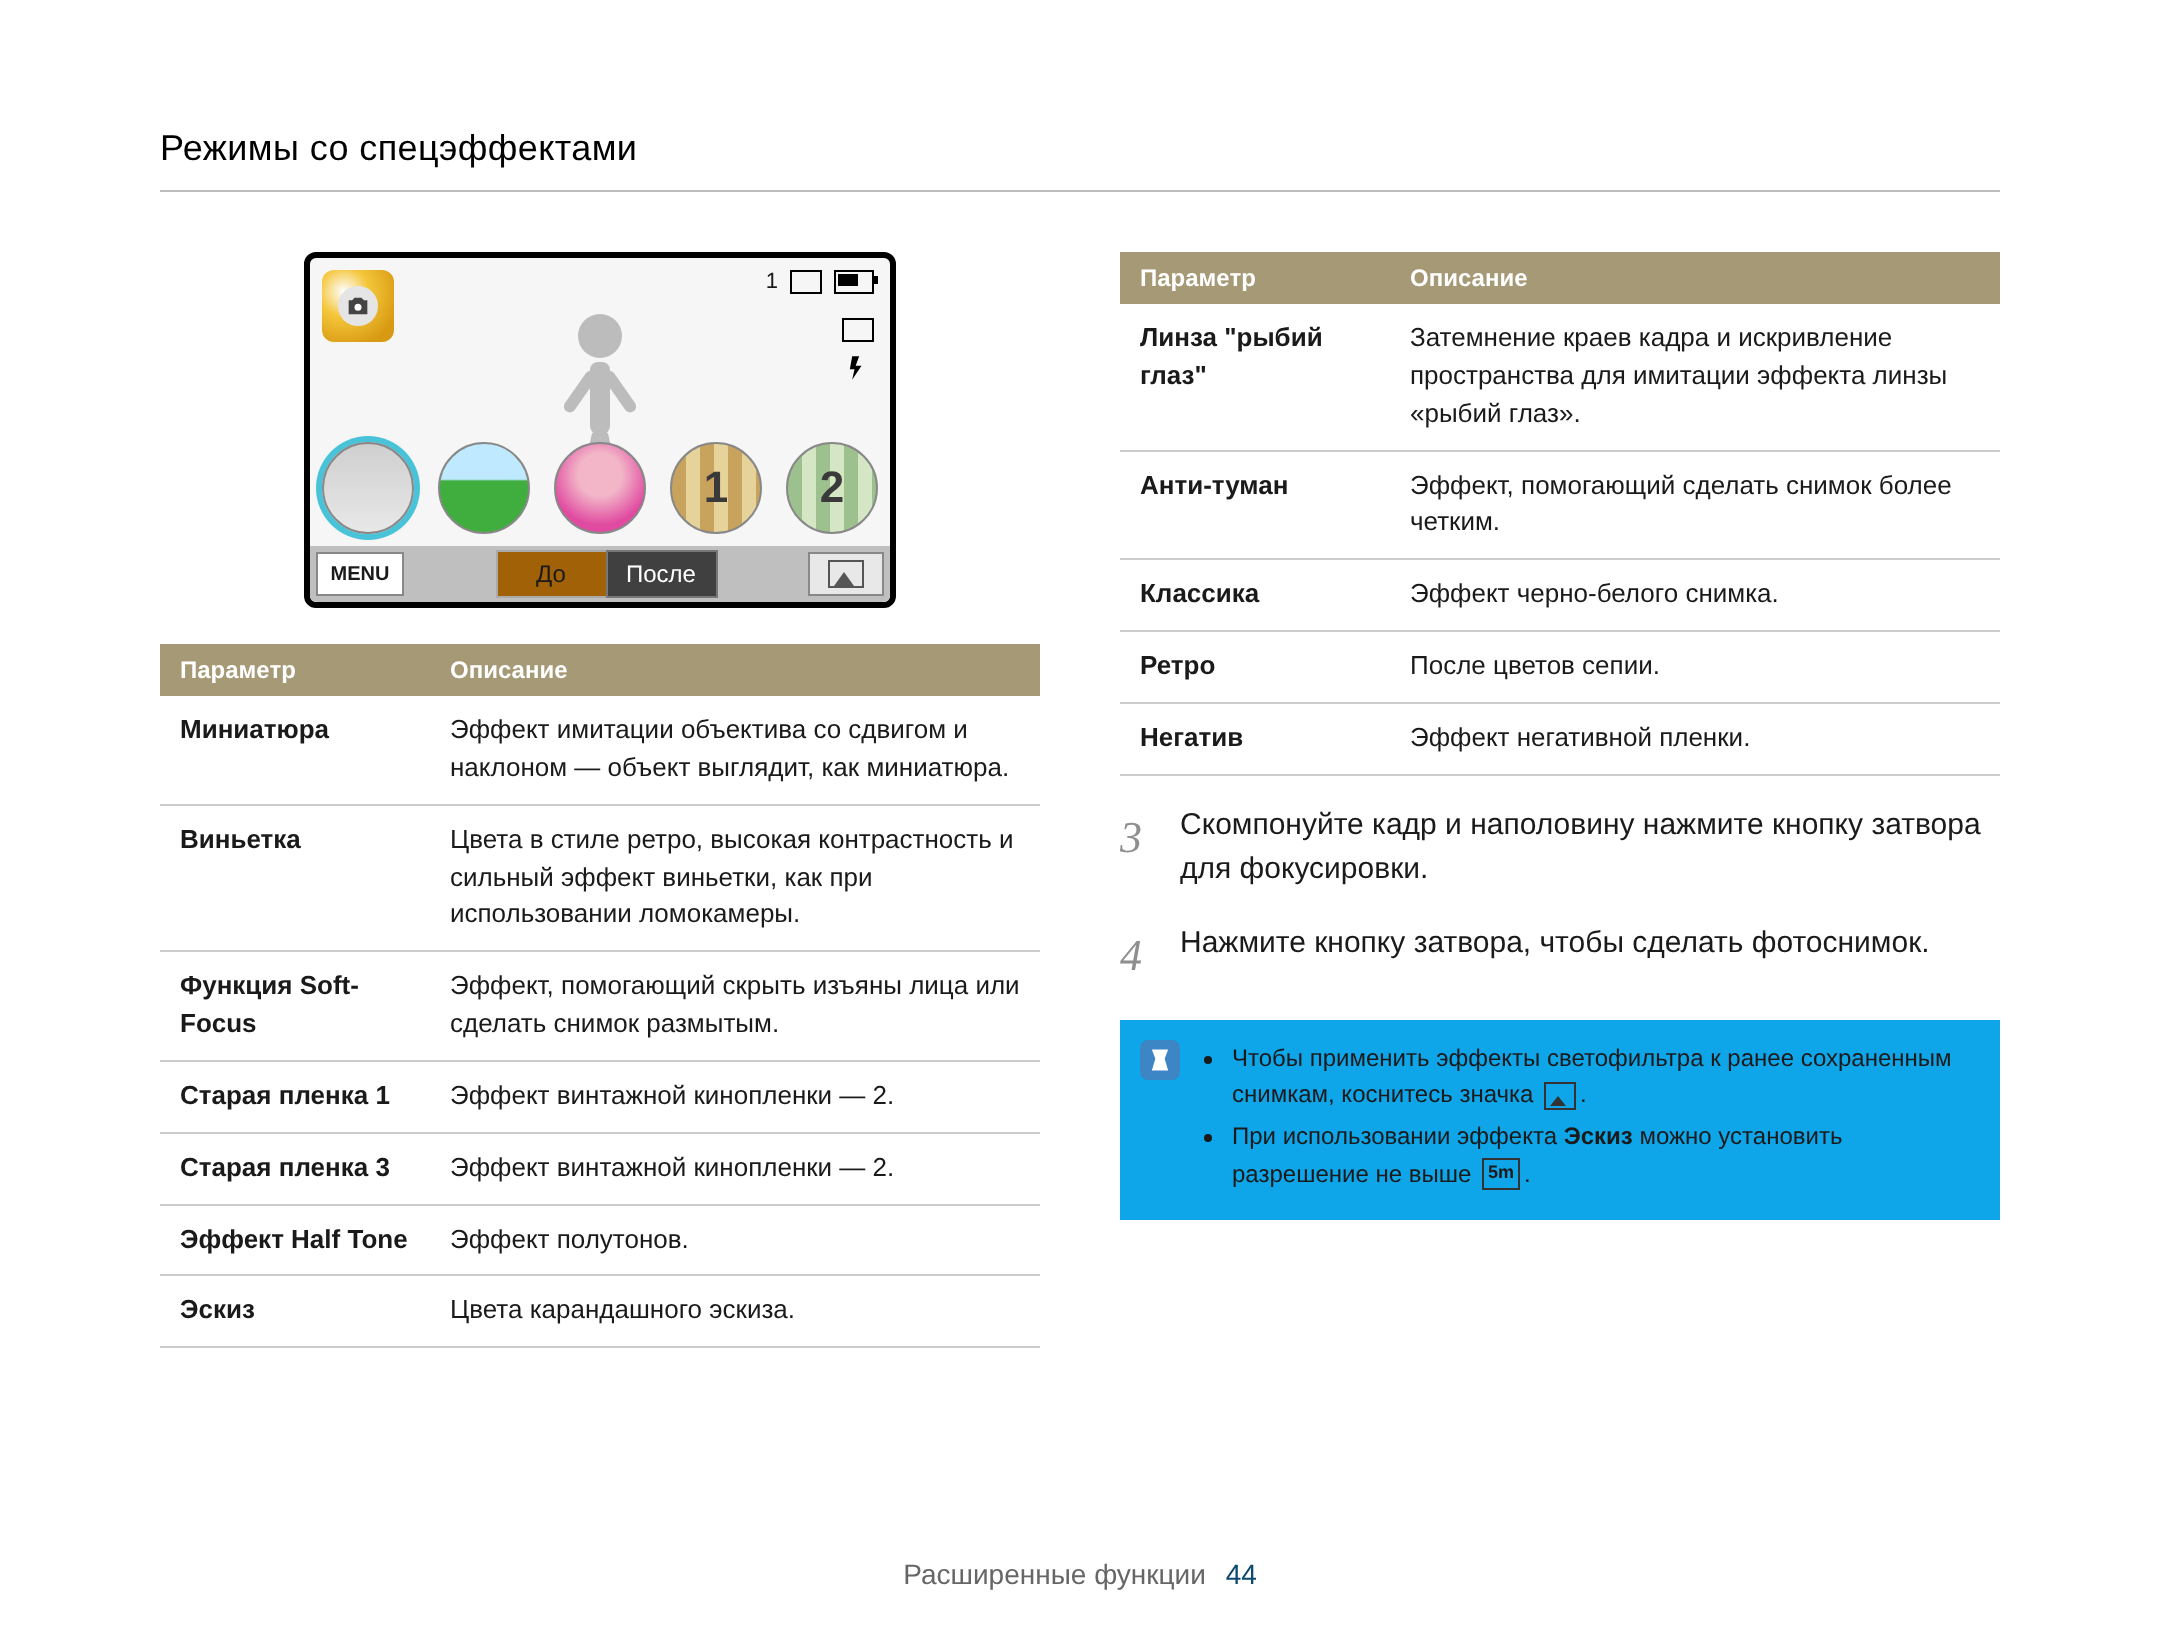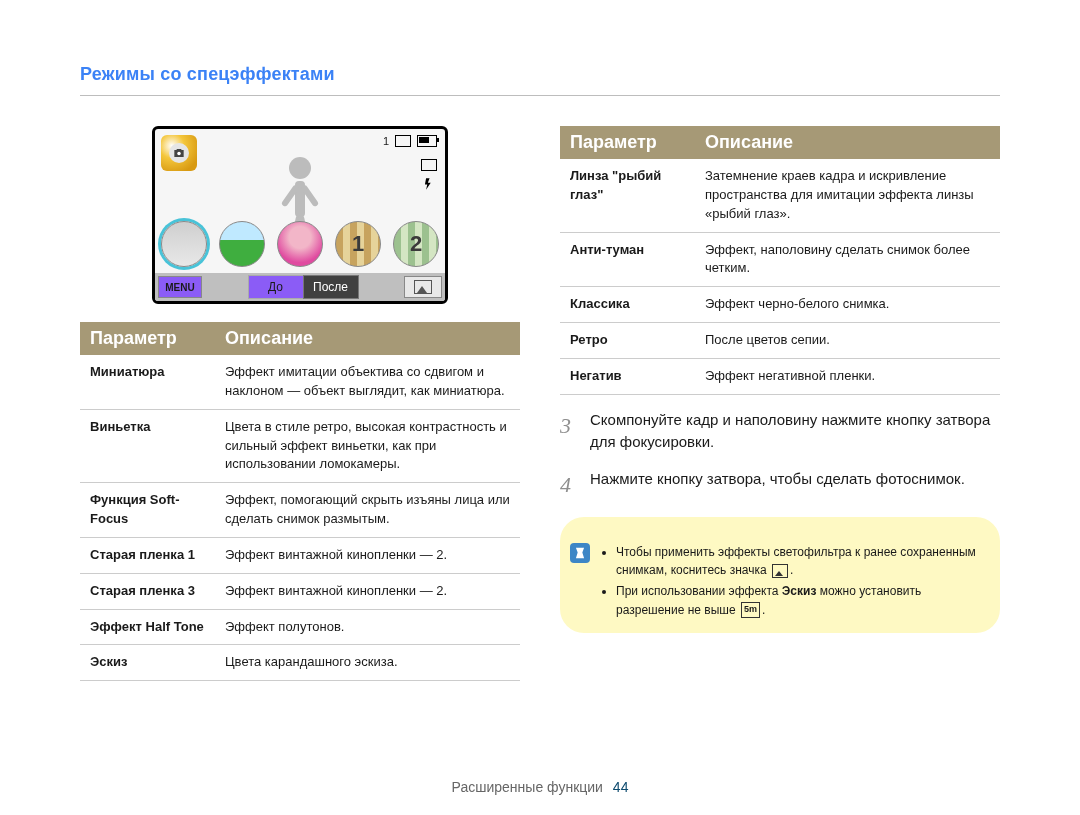--- a/index.html
+++ b/index.html
@@ -12,27 +12,26 @@
     height: 815px;
     box-sizing: border-box;
   }
   .page {
     padding: 64px 80px 30px 80px;
     height: 100%;
     box-sizing: border-box;
     position: relative;
   }
   .page-title {
-    color: #3b82f6;
+    color: #000000;
     font-size: 18px;
     letter-spacing: 0.2px;
     border-bottom: 1px solid #bdbdbd;
     padding-bottom: 10px;
     margin-bottom: 30px;
-    font-weight: bold;
   }
   .columns {
     display: flex;
     gap: 40px;
   }
   .col {
     flex: 1 1 0;
     min-width: 0;
   }
 
@@ -110,60 +109,60 @@
   .bottombar {
     position: absolute;
     left: 0; right: 0; bottom: 0;
     height: 28px;
     background: #bfbfbf;
     display: flex;
     align-items: stretch;
   }
   .menu-btn {
     width: 42px;
-    background: #8b5cf6;
+    background: #ffffff;
     border: 1px solid #888;
     margin: 3px;
     display:flex;align-items:center;justify-content:center;
     font-size: 10px;
     font-weight: bold;
   }
   .seg {
     flex: 1;
     display: flex;
     align-items: center;
     justify-content: center;
   }
   .seg-btn {
     width: 54px; height: 22px;
     display:flex;align-items:center;justify-content:center;
     font-size: 12px;
   }
-  .seg-before { background:#8b5cf6; border:1px solid #aaa; border-right:none; }
+  .seg-before { background:#a16207; border:1px solid #aaa; border-right:none; }
   .seg-after  { background:#404040; color:#fff; border:1px solid #777; }
   .gallery-btn {
     width: 36px; background:#e8e8e8; border:1px solid #888; margin:3px;
     display:flex;align-items:center;justify-content:center;
   }
   .mountain-ic { width:16px; height:12px; border:1px solid #555; position:relative; overflow:hidden; }
   .mountain-ic:before { content:""; position:absolute; left:2px; bottom:0; border-left:5px solid transparent;border-right:5px solid transparent;border-bottom:7px solid #555; }
 
   
   table.param {
     width: 100%;
     border-collapse: collapse;
     font-size: 13px;
   }
   table.param thead th {
     background: #a69976;
     color: #fff;
     font-weight: bold;
     text-align: left;
     padding: 6px 10px;
-    font-size: 18px;
+    font-size: 12px;
   }
   table.param td {
     padding: 8px 10px;
     border-bottom: 1px solid #ccc;
     vertical-align: top;
     line-height: 1.45;
   }
   table.param td.name { width: 115px; font-weight: bold; }
 
   
@@ -180,26 +179,25 @@
     color: #8f8f8f;
     font-family: Georgia, "Times New Roman", serif;
     font-weight: 400;
     min-width: 16px;
   }
 
   
   .note {
     display: flex;
     gap: 12px;
-    background: #fef9c3;
-    padding: 24px 14px 12px 10px;
+    background: #0ea5e9;
+    padding: 8px 14px 12px 10px;
     margin-top: 16px;
     font-size: 12px;
     line-height: 1.55;
-    border-radius: 24px;
   }
   .note-icon {
     width: 20px; height: 20px;
     border-radius: 4px;
     background: #3d86c6;
     color: #fff;
     display:flex;align-items:center;justify-content:center;
     flex: 0 0 20px;
     margin-top: 2px;
   }
@@ -351,21 +349,21 @@
             <th>Описание</th>
           </tr>
         </thead>
         <tbody>
           <tr>
               <td class="name">Линза "рыбий глаз"</td>
               <td>Затемнение краев кадра и искривление пространства для имитации эффекта линзы «рыбий глаз».</td>
             </tr>
           <tr>
               <td class="name">Анти-туман</td>
-              <td>Эффект, наполовину сделать снимок более четким.</td>
+              <td>Эффект, помогающий сделать снимок более четким.</td>
             </tr>
           <tr>
               <td class="name">Классика</td>
               <td>Эффект черно-белого снимка.</td>
             </tr>
           <tr>
               <td class="name">Ретро</td>
               <td>После цветов сепии.</td>
             </tr>
           <tr>

